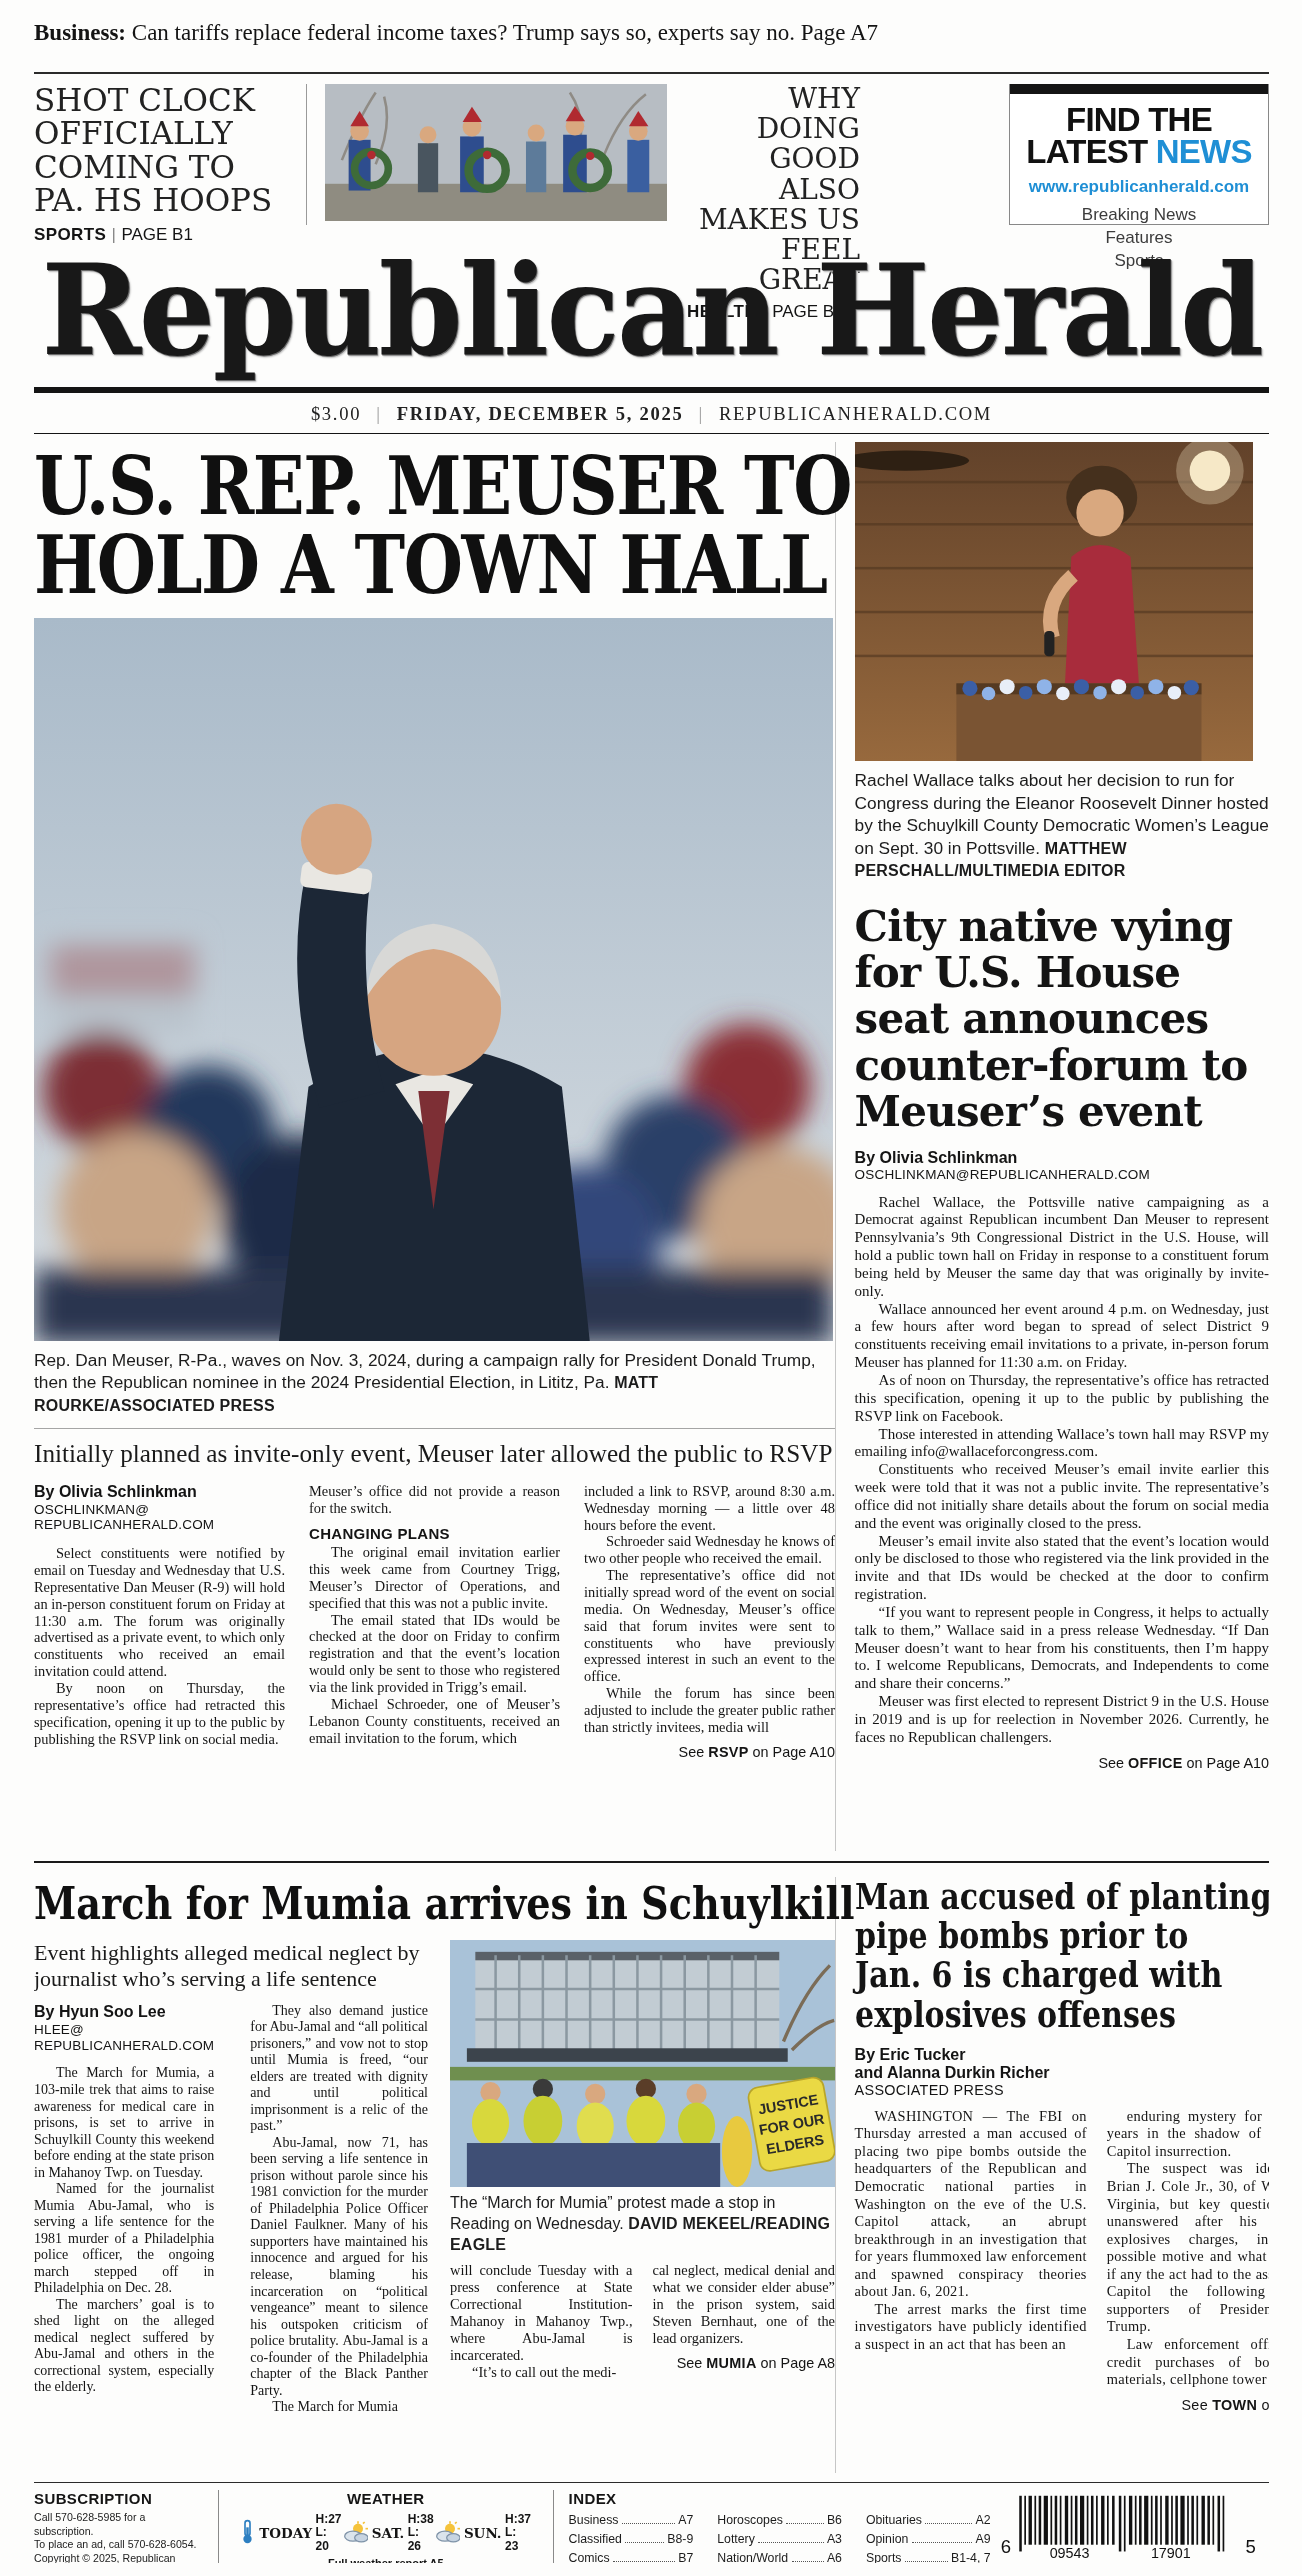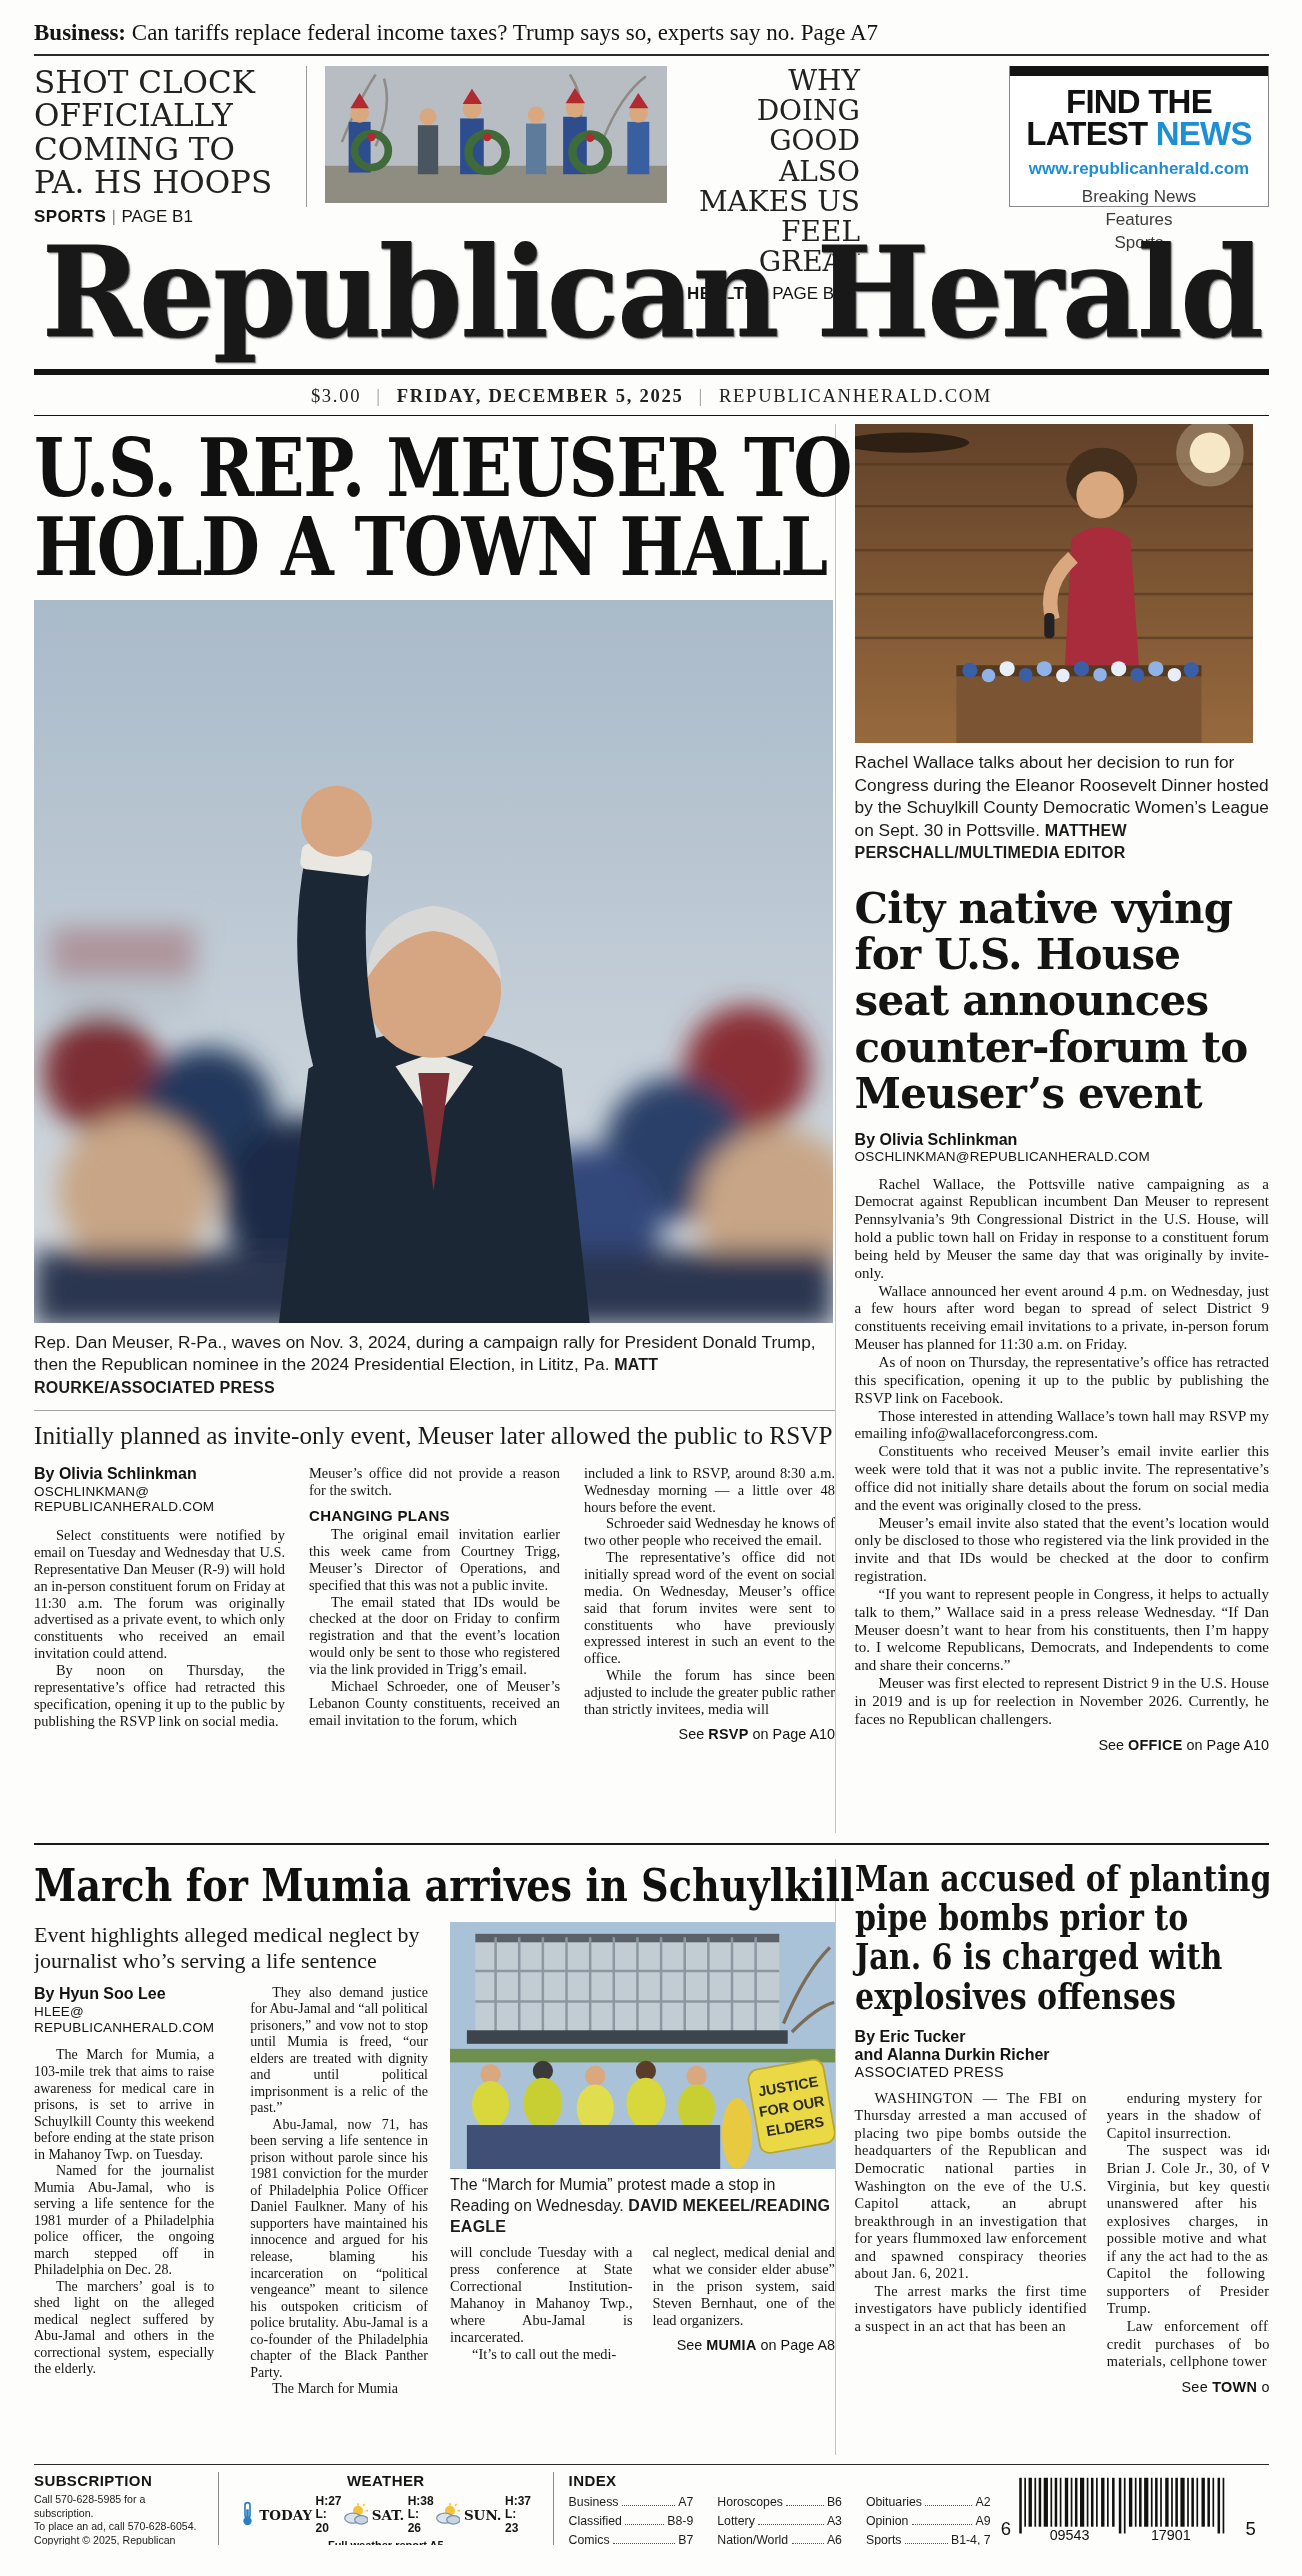--- a/index.html
+++ b/index.html
@@ -3,21 +3,21 @@
 <meta charset="utf-8">
 <style>
   * { box-sizing: border-box; margin: 0; padding: 0; }
   html,body { background:#e8e8e8; }
   .page {
     width:1303px; height:2576px; margin:0 auto; background:#fdfdfc;
     font-family:"Liberation Serif", serif; color:#141414;
     padding:10px 34px 0; overflow:hidden; position:relative;
   }
   
-  .topstrip { font-size:23px; padding:10px 0 8px; border-bottom:2.5px solid #2a2a2a; }
+  .topstrip { font-size:23px; padding:10px 0 26px; border-bottom:2.5px solid #2a2a2a; }
   .topstrip .lbl { font-weight:bold; }
   
   .teasers { display:flex; align-items:stretch; height:159px; padding:10px 0 8.4px; }
   .teaser-left { width:253px; }
   .t-title { font-family:"DejaVu Serif", serif; font-size:31px; line-height:1.08; color:#222; }
   .kicker { margin-top:6.8px; font-family:"Liberation Sans", sans-serif; font-size:17px; }
   .kicker .k1 { font-weight:bold; letter-spacing:0.4px; }
   .kicker .k1::after { content:"  |  "; font-weight:normal; color:#888; }
   .vdiv { width:0.8px; background:#9a9a9a; margin:0 18.6px; }
   .teaser-photo { width:342px; height:137px; align-self:flex-start; overflow:hidden; }

